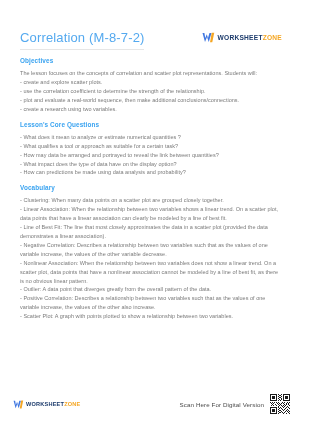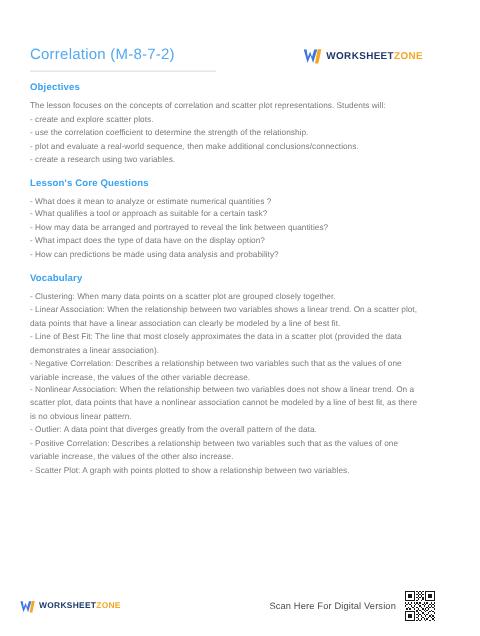--- a/index.html
+++ b/index.html
@@ -23,21 +23,21 @@
   }
 
   
   .header {
     padding: 31px 18px 0 20px;
     display: flex;
     align-items: flex-start;
     justify-content: space-between;
   }
   .doc-title {
-    font-size: 10px;
+    font-size: 13px;
     color: #54a9ef;
     letter-spacing: 0.15px;
     line-height: 1.1;
     white-space: nowrap;
   }
   .brand {
     display: flex;
     align-items: center;
     gap: 3px;
     margin-top: 1px;

